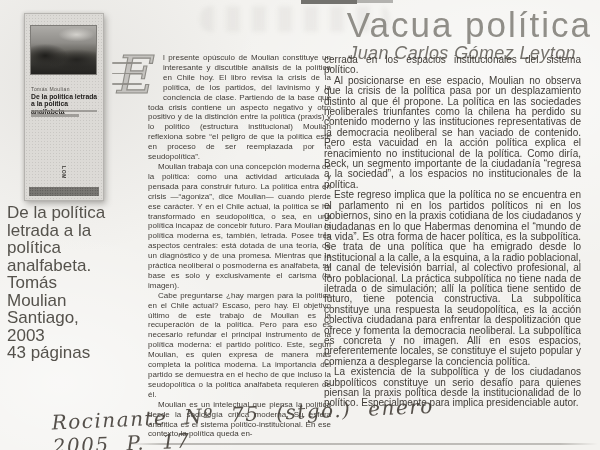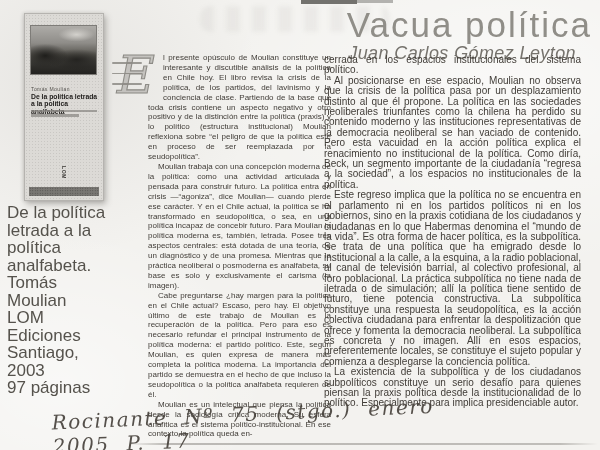--- a/index.html
+++ b/index.html
@@ -85,23 +85,22 @@
       <div class="bar"></div>
       <div class="bar b2"></div>
     </div>
     <div class="book-logo">LOM</div>
     <div class="book-band"></div>
   </div>
 
   <div class="citation">
     <div>De la política letrada a la política analfabeta.</div>
     <div>Tomás Moulian</div>
-    <div>LOM Ediciones</div>
     <div>Santiago, 2003</div>
-    <div>97 páginas</div>
+    <div>43 páginas</div>
   </div>
 
   <div class="dropcap-flourish">
     <i></i>
       <i></i>
       <i></i>
   </div>
 
   <div class="col" id="col1">
     <p><span class="dropcap">E</span><span>l presente opúsculo de Moulian constituye un interesante y discutible análisis de la política en Chile hoy. El libro revisa la crisis de la política, de los partidos, del lavinismo y la conciencia de clase. Partiendo de la base que toda crisis contiene un aspecto negativo y otro positivo y de la distinción entre la política (praxis) y lo político (estructura institucional) Moulian reflexiona sobre “el peligro de que la política esté en proceso de ser reemplazada por la seudopolítica”.</span></p>

